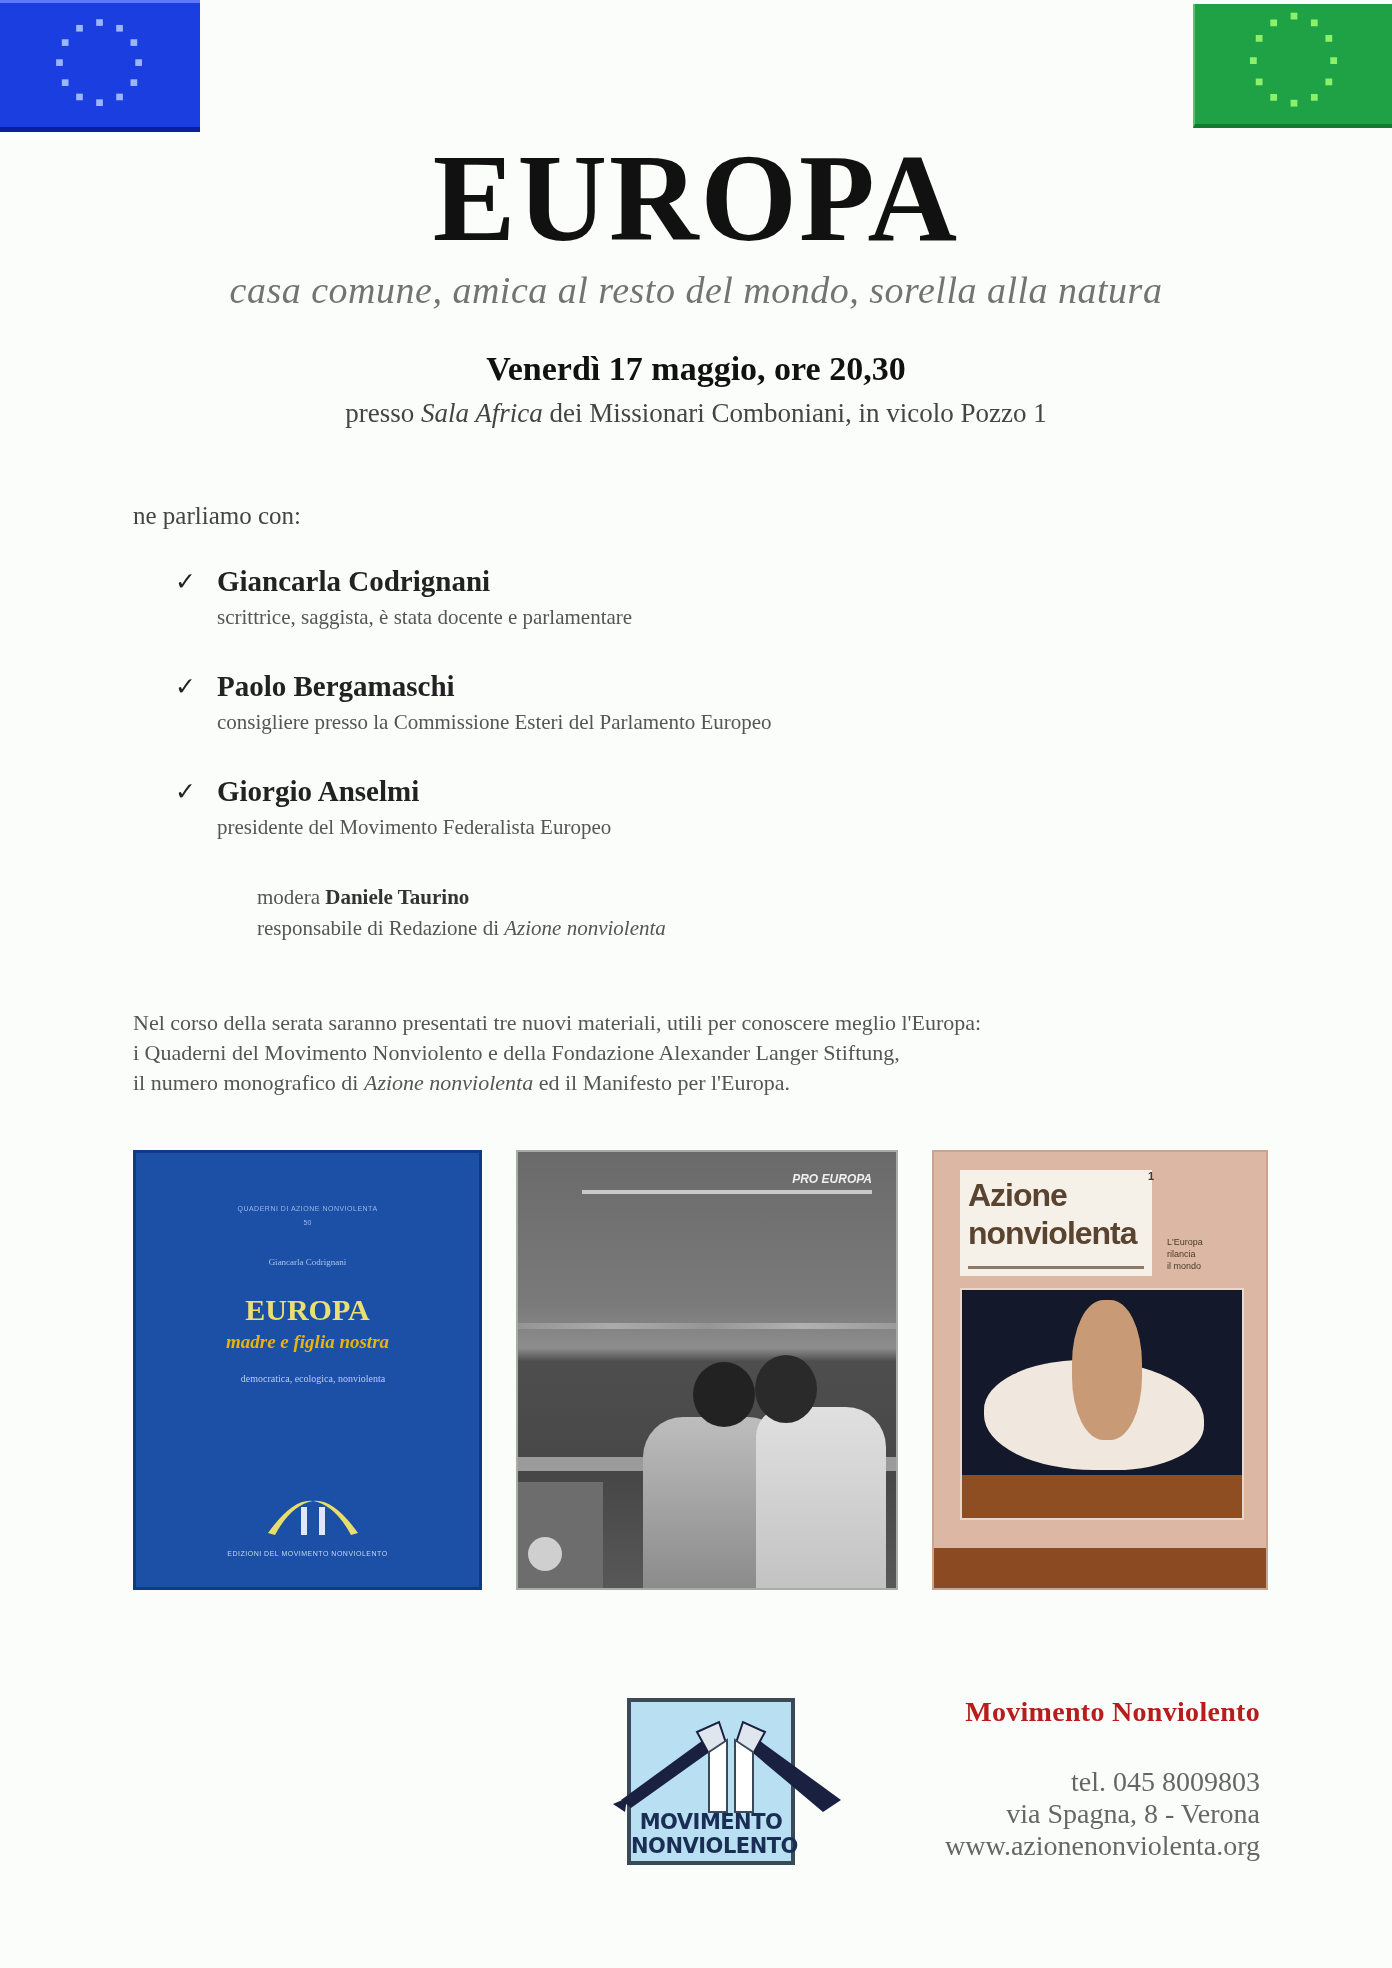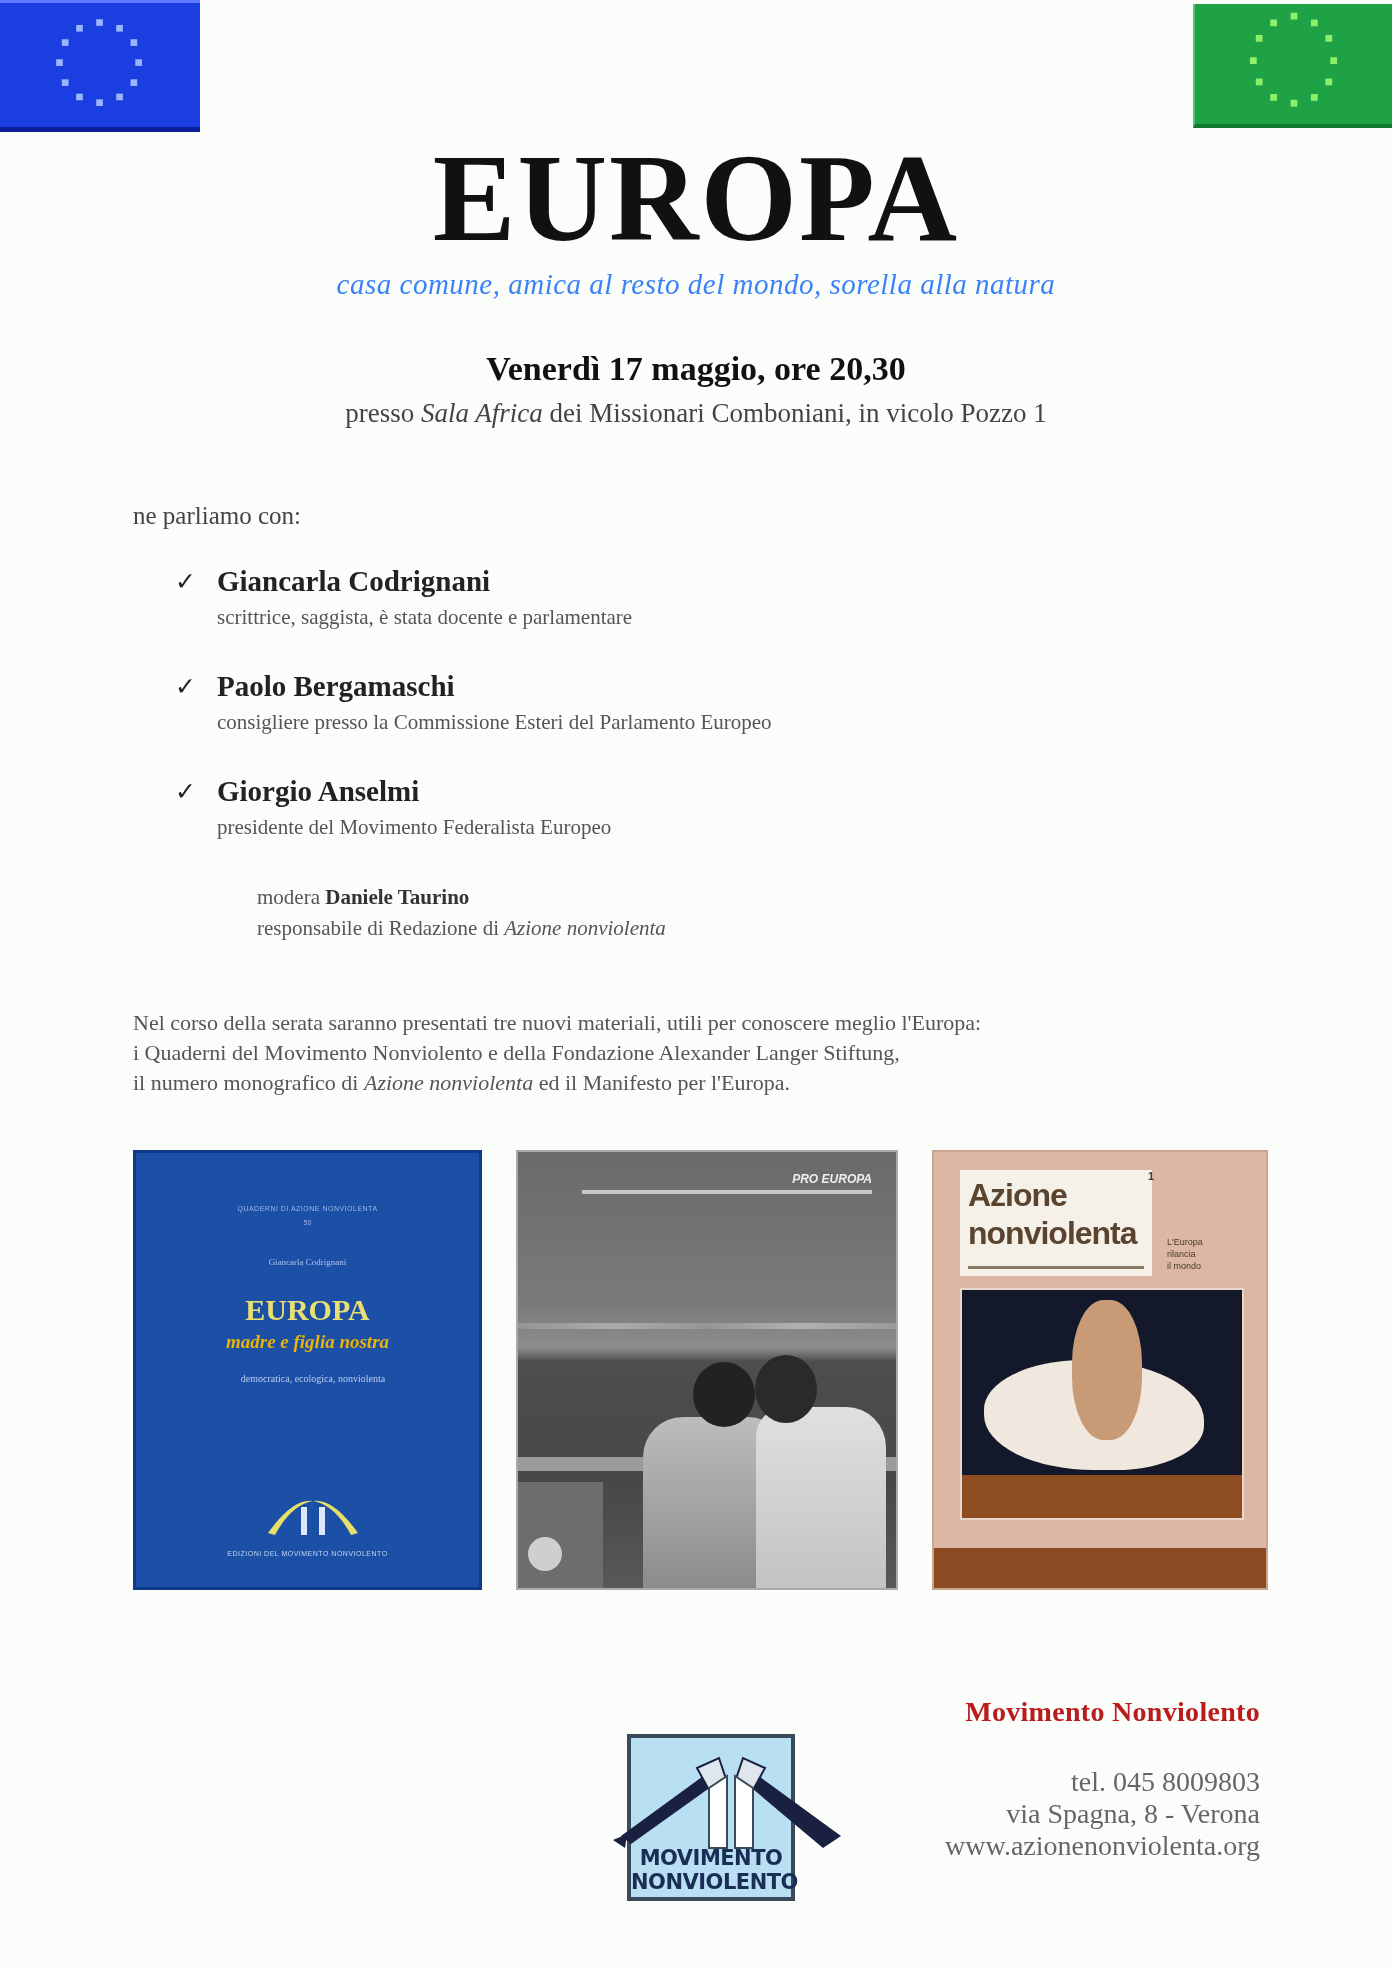--- a/index.html
+++ b/index.html
@@ -8,21 +8,21 @@
 
     .flag { position: absolute; top: 0; display: block; }
     .flag-eu { left: 0; width: 200px; height: 132px; background: #1a3ee0; border-bottom: 5px solid #0a1f9a; border-top: 3px solid #5e78ff; }
     .flag-green { right: 0; top: 4px; width: 199px; height: 124px; background: #1ea245; border-bottom: 4px solid #137a30; border-left: 2px solid #54c476; }
     .flag svg { position: absolute; left: 0; top: 0; width: 100%; height: 100%; }
 
     .title { position: absolute; left: 0; width: 1392px; top: 128px; text-align: center;
       font-family: "Liberation Serif", serif; font-size: 124px; font-weight: bold; letter-spacing: 2px; color: #111;
       transform: scaleX(1.0); }
     .subtitle { position: absolute; left: 0; width: 1392px; top: 268px; text-align: center;
-      font-style: italic; font-size: 29px; color: #3b82f6; letter-spacing: 0.5px; }
+      font-style: italic; font-size: 38px; color: #737373; letter-spacing: 0.5px; }
     .date { position: absolute; left: 0; width: 1392px; top: 350px; text-align: center;
       font-size: 34px; font-weight: bold; color: #111; }
     .venue { position: absolute; left: 0; width: 1392px; top: 398px; text-align: center;
       font-size: 27px; color: #444; }
     .venue i { }
 
     .intro { position: absolute; left: 133px; top: 502px; font-size: 25px; color: #444; }
 
     .speaker { position: absolute; left: 175px; }
     .speaker .check { position: absolute; left: 0; top: 2px; font-family: "DejaVu Sans", sans-serif; font-size: 25px; color: #222; }
@@ -65,21 +65,21 @@
     .b3-mast-title { position: absolute; left: 8px; top: 6px; font-family: "Liberation Sans", sans-serif; font-size: 32px; font-weight: bold; color: #5a4430; line-height: 38px; letter-spacing: -1px; }
     .b3-mast-sub { position: absolute; left: 8px; top: 96px; width: 176px; height: 3px; background: #8b7a66; }
     .b3-issue { position: absolute; left: 214px; top: 18px; font-family: "Liberation Sans", sans-serif; font-size: 11px; font-weight: bold; color: #4a3a2a; }
     .b3-headline { position: absolute; left: 233px; top: 84px; font-family: "Liberation Sans", sans-serif; font-size: 9px; color: #4a3a2a; line-height: 12px; }
     .b3-art { position: absolute; left: 26px; top: 136px; width: 284px; height: 232px; background: #13182a; border: 2px solid #e8d7ca; overflow: hidden; }
     .b3-bull { position: absolute; left: 22px; top: 70px; width: 220px; height: 110px; border-radius: 45% 55% 40% 50%; background: #f0e7de; }
     .b3-rider { position: absolute; left: 110px; top: 10px; width: 70px; height: 140px; border-radius: 45%; background: #c89a76; }
     .b3-ground { position: absolute; left: 0; top: 185px; width: 100%; height: 47px; background: #8e4e22; }
     .b3-footer { position: absolute; left: 0; top: 396px; width: 100%; height: 44px; background: #8b4a22; }
 
-    .logo-box { position: absolute; left: 627px; top: 1734px; width: 168px; height: 167px; background: #b9e0f2; border: 4px solid #3b4a58; }
+    .logo-box { position: absolute; left: 627px; top: 1698px; width: 168px; height: 167px; background: #b9e0f2; border: 4px solid #3b4a58; }
     .logo-box svg { position: absolute; left: -30px; top: 6px; width: 260px; height: 110px; }
     .logo-text { position: absolute; left: 0; width: 100%; text-align: center; font-family: "DejaVu Sans", sans-serif; font-weight: bold; font-size: 21px; color: #1a2d55; letter-spacing: -0.5px; line-height: 24px; }
     .logo-text-1 { top: 108px; }
     .logo-text-2 { top: 132px; }
 
     .org { position: absolute; right: 132px; top: 1696px; text-align: right; }
     .org-name { font-size: 28px; font-weight: bold; color: #b91c1c; letter-spacing: 0.3px; }
     .org-line { font-size: 28px; color: #666; line-height: 32px; }
     .org-tel { margin-top: 38px; }
   </style>

